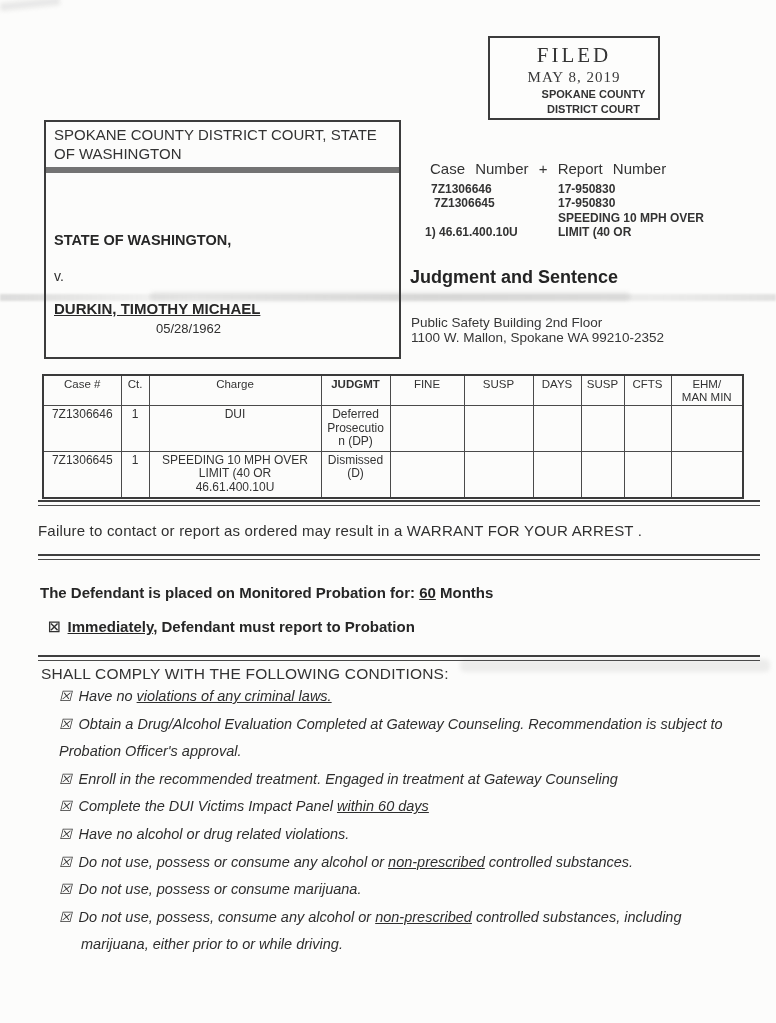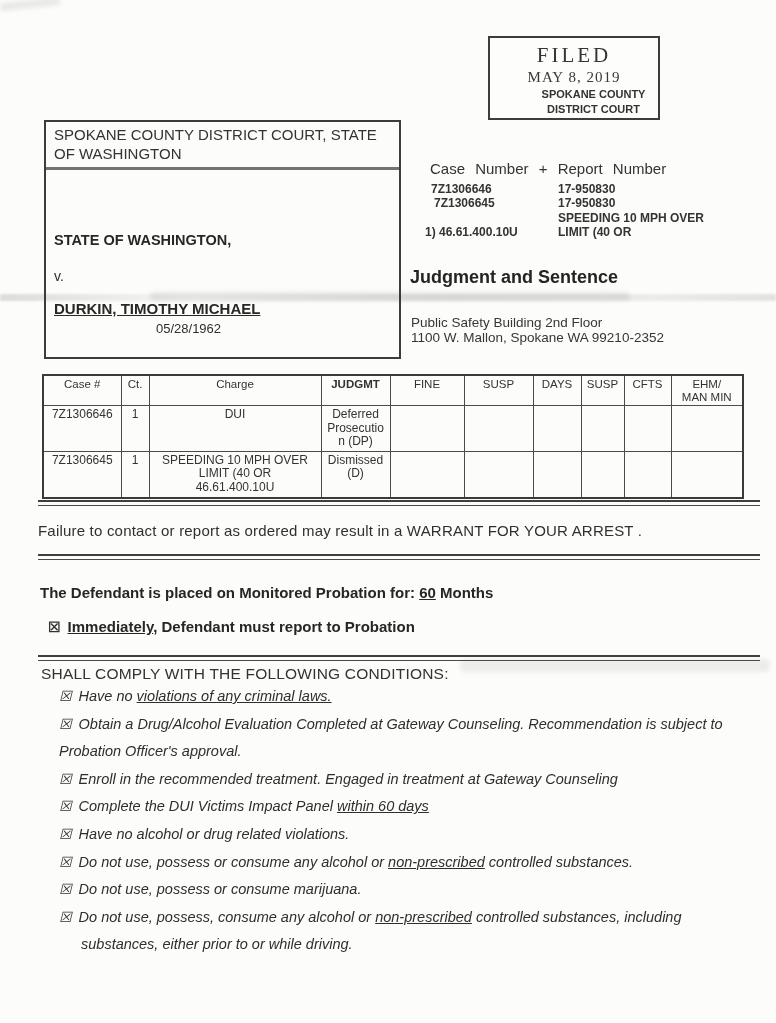--- a/index.html
+++ b/index.html
@@ -16,21 +16,21 @@
   .stamp-filed { font-family:"Liberation Serif", serif; font-size:21px; letter-spacing:3px;
                  margin-top:5px; color:#353535; }
   .stamp-date  { font-family:"Liberation Serif", serif; font-size:15px; letter-spacing:1px;
                  margin-top:1px; color:#3a3a3a; }
   .stamp-sub   { font-size:11px; font-weight:bold; line-height:13px; margin-top:2px; color:#333;margin-left:39px; }
 
   
   .caption-box { position:absolute; left:44px; top:120px; width:357px; height:239px;
                  border:2px solid #3c3c3c; box-sizing:border-box; }
   .caption-title { font-size:15px; line-height:19px; padding:3px 10px 4px 8px;
-                   border-bottom:3px solid #737373; color:#333; }
+                   border-bottom:6px solid #737373; color:#333; }
   .plaintiff { position:absolute; left:8px; top:110px; font-size:14.5px; font-weight:bold; color:#272727; }
   .versus    { position:absolute; left:8px; top:146px; font-size:14px; }
   .defendant { position:absolute; left:8px; top:178px; font-size:15px; font-weight:bold;
                text-decoration:underline; color:#272727; }
   .dob       { position:absolute; left:110px; top:199px; font-size:13px; }
 
   
   .case-title { position:absolute; left:430px; top:160px; font-size:15px; color:#333; word-spacing:6px; }
   .case-list  { position:absolute; left:425px; top:182px; font-size:12px; font-weight:bold;
                 line-height:14.3px; color:#333; }
@@ -229,17 +229,17 @@
     <div class="cond-line">
       <span class="cb">☒</span><span>Do not use, possess or consume any alcohol or </span><span class="u">non-prescribed</span><span> controlled substances.</span>
     </div>
     <div class="cond-line">
       <span class="cb">☒</span><span>Do not use, possess or consume marijuana.</span>
     </div>
     <div class="cond-line">
       <span class="cb">☒</span><span>Do not use, possess, consume any alcohol or </span><span class="u">non-prescribed</span><span> controlled substances, including</span>
     </div>
     <div class="cond-cont-text">
-      <span>substances, either prior to or while driving.</span>
+      <span>marijuana, either prior to or while driving.</span>
     </div>
   </div>
 
 </div>
 
 </body></html>

